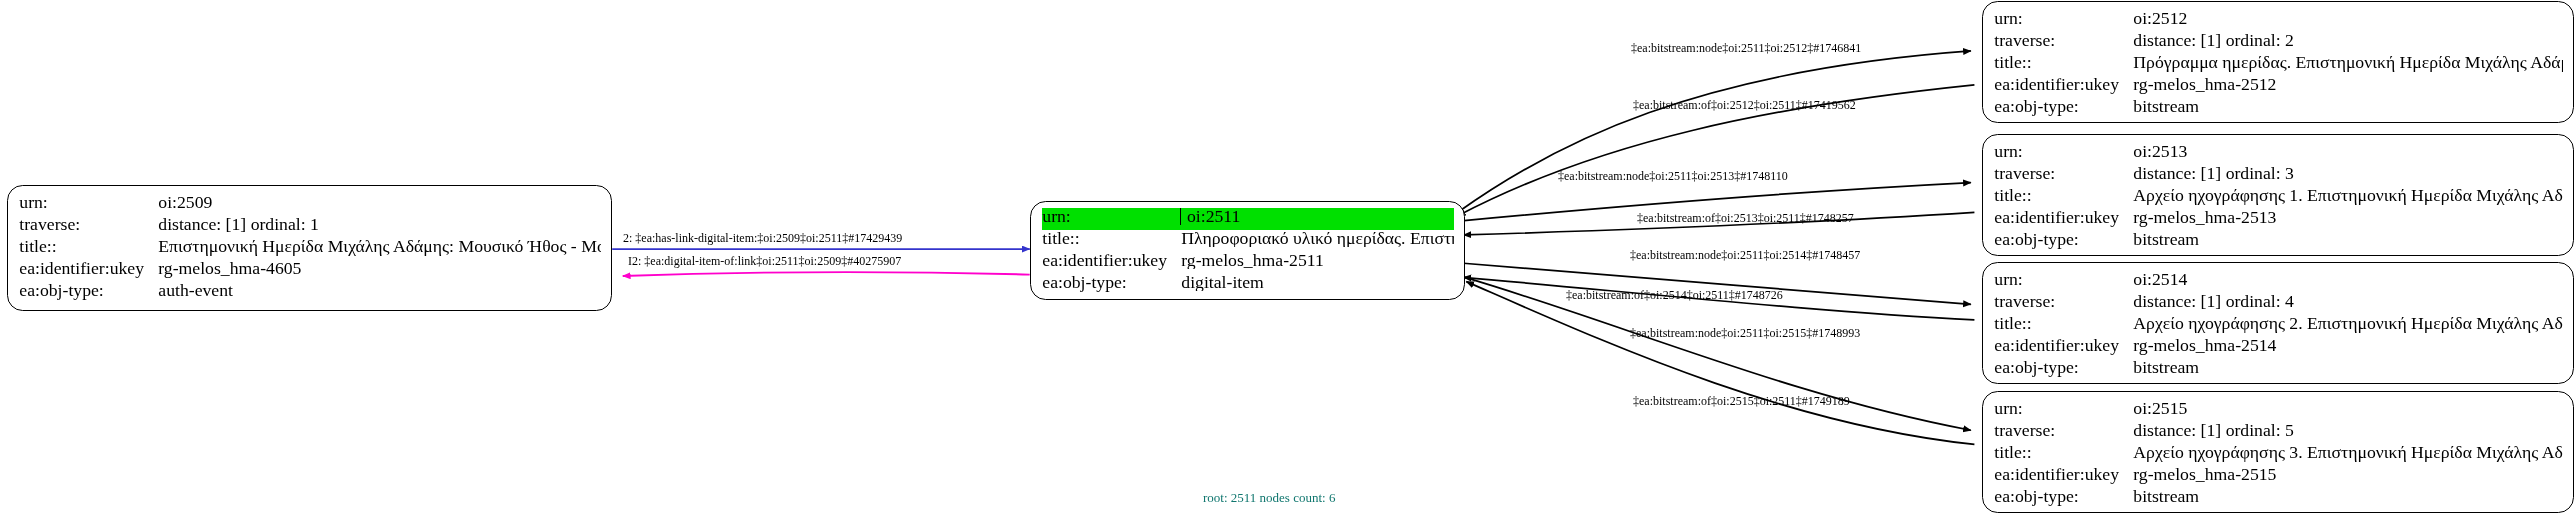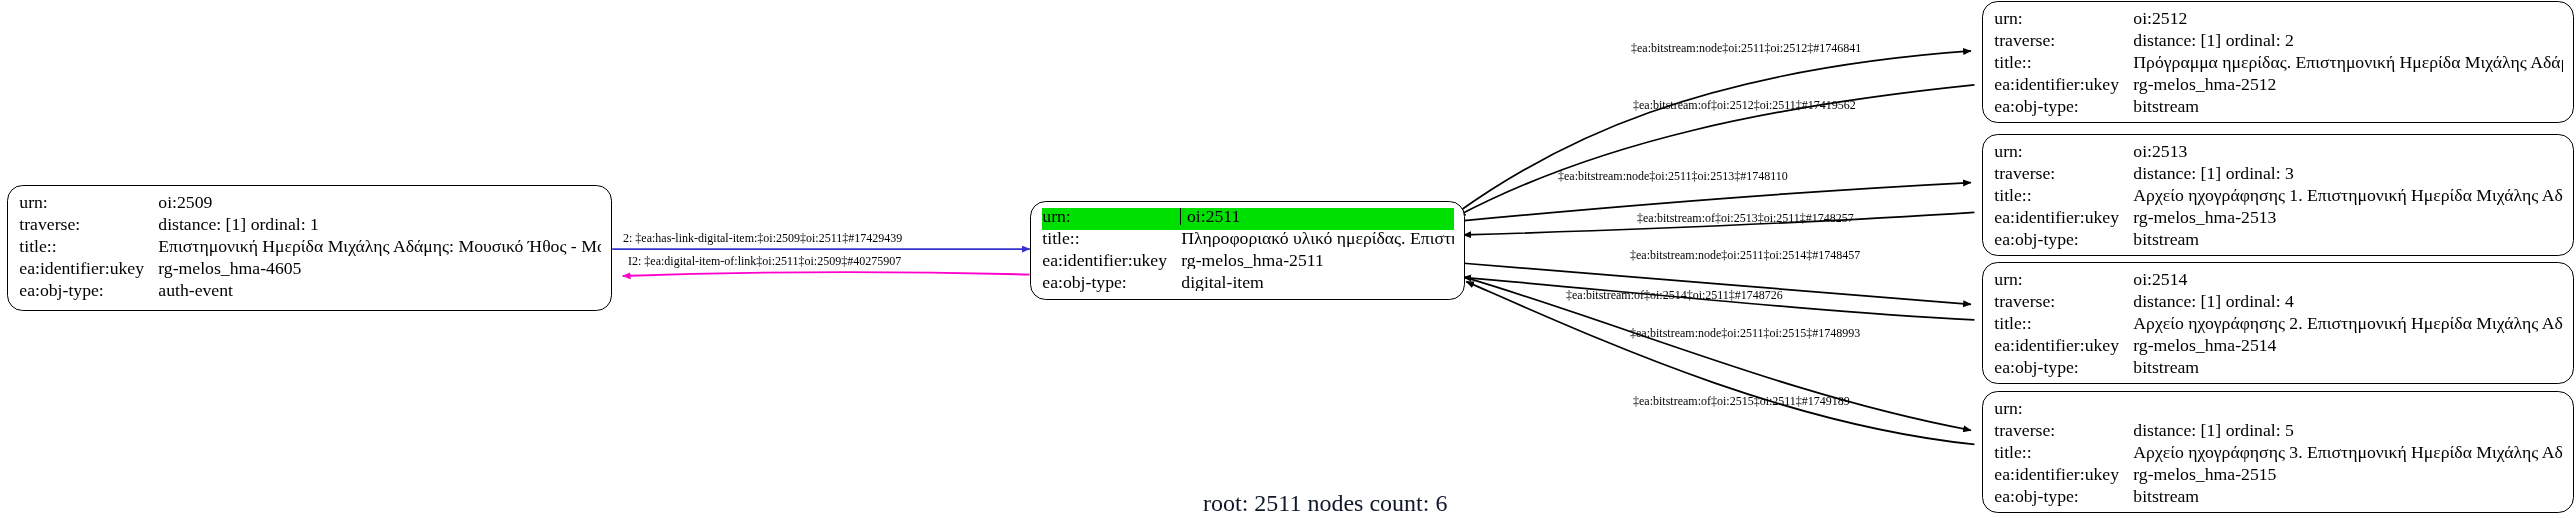--- a/index.html
+++ b/index.html
@@ -69,22 +69,22 @@
   .trav .rv { letter-spacing: 0; }
   .edge-label {
     position: absolute;
     font-size: 12px;
     color: #000000;
     white-space: nowrap;
     line-height: 1;
   }
   .footer {
     position: absolute;
-    font-size: 24px;
-    color: #0f172a;
+    font-size: 13px;
+    color: #0f766e;
     white-space: nowrap;
   }
 </style>
 </head>
 <body>
 
 <div id="canvas">
 
   <svg class="edge-layer" viewBox="0 0 3640 732">
     <defs>
@@ -227,20 +227,21 @@
     </div>
     <div class="node-row">
       <span class="rk">ea:obj-type:</span>
       <span class="rv">bitstream</span>
     </div>
   </div>
 
   <div class="node" style="left:1982px; top:391px; width:592px; height:122px;">
     <div class="node-row">
       <span class="rk">urn:</span>
+      <span class="rv">oi:2515</span>
     </div>
     <div class="node-row trav">
       <span class="rk">traverse:</span>
       <span class="rv">distance: [1]    ordinal: 5</span>
     </div>
     <div class="node-row">
       <span class="rk">title::</span>
       <span class="rv">Αρχείο ηχογράφησης 3. Επιστημονική Ημερίδα Μιχάλης Αδάμης:...</span>
     </div>
     <div class="node-row">

